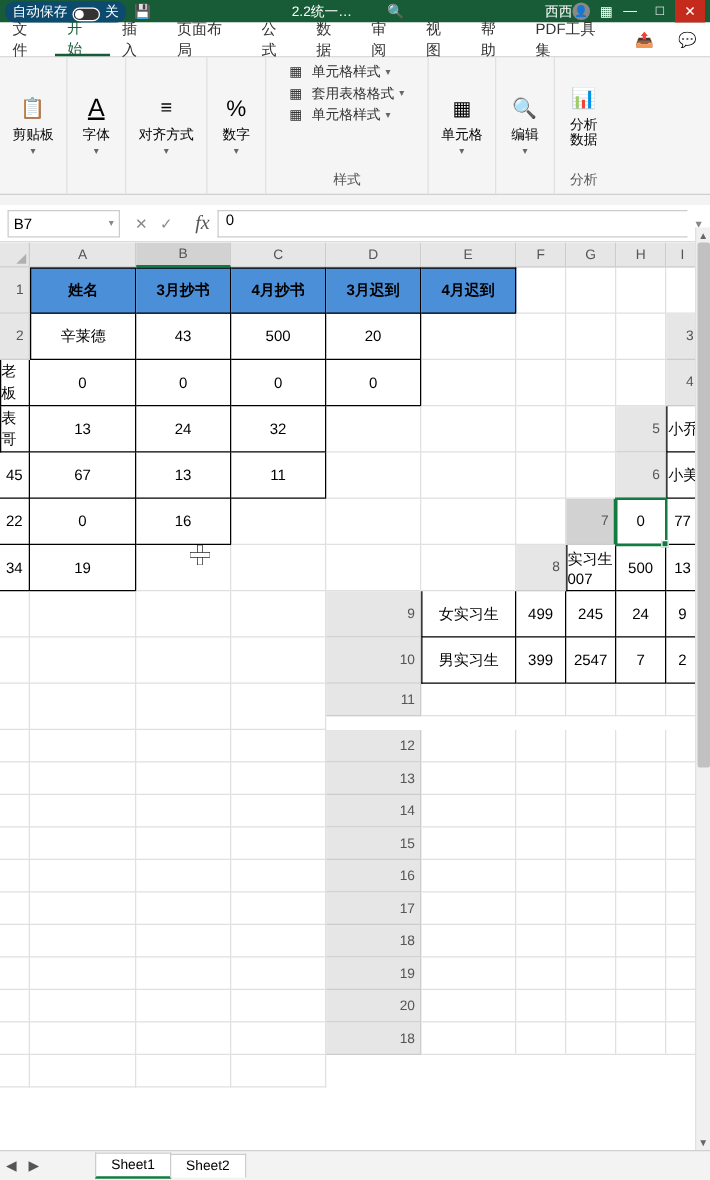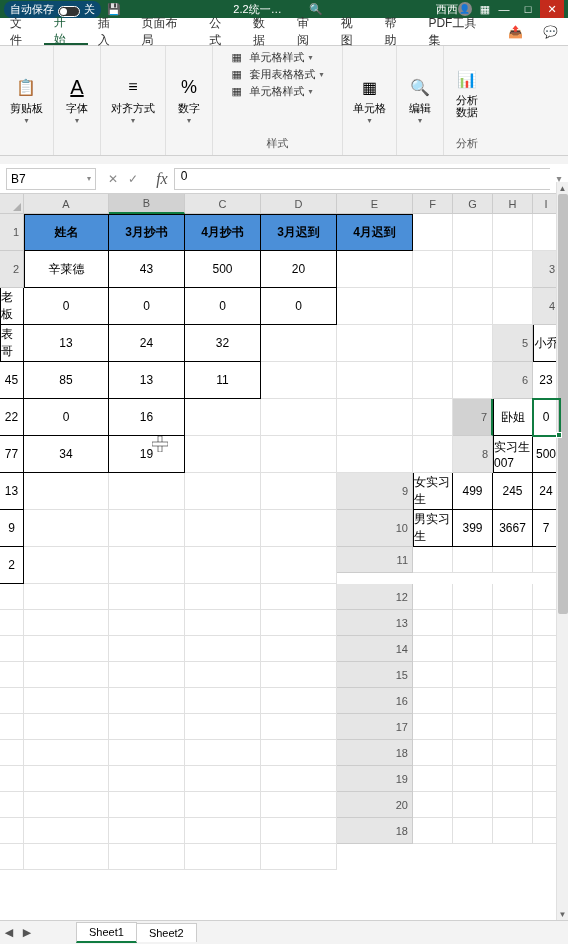--- a/index.html
+++ b/index.html
@@ -268,38 +268,37 @@
       <div class="cell data-border" style="height:37px">13</div>
       <div class="cell data-border" style="height:37px">24</div>
       <div class="cell data-border" style="height:37px">32</div>
       <div class="cell" style="height:37px"></div>
       <div class="cell" style="height:37px"></div>
       <div class="cell" style="height:37px"></div>
       <div class="cell" style="height:37px"></div>
       <div class="rowhdr" style="height:37px">5</div>
       <div class="cell data-border data-left" style="height:37px">小乔</div>
       <div class="cell data-border" style="height:37px">45</div>
-      <div class="cell data-border" style="height:37px">85</div>
+      <div class="cell data-border" style="height:37px">67</div>
       <div class="cell data-border" style="height:37px">13</div>
       <div class="cell data-border" style="height:37px">11</div>
       <div class="cell" style="height:37px"></div>
       <div class="cell" style="height:37px"></div>
       <div class="cell" style="height:37px"></div>
       <div class="cell" style="height:37px"></div>
       <div class="rowhdr" style="height:37px">6</div>
-      <div class="cell data-border" style="height:37px">23</div>
+      <div class="cell data-border data-left" style="height:37px">小美</div>
       <div class="cell data-border" style="height:37px">22</div>
       <div class="cell data-border" style="height:37px">0</div>
       <div class="cell data-border" style="height:37px">16</div>
       <div class="cell" style="height:37px"></div>
       <div class="cell" style="height:37px"></div>
       <div class="cell" style="height:37px"></div>
       <div class="cell" style="height:37px"></div>
       <div class="rowhdr sel" style="height:37px">7</div>
-      <div class="cell data-border data-left" style="height:37px">卧姐</div>
       <div class="cell data-border selcell" style="height:37px">0<div class="fill-handle"></div></div>
       <div class="cell data-border" style="height:37px">77</div>
       <div class="cell data-border" style="height:37px">34</div>
       <div class="cell data-border" style="height:37px">19</div>
       <div class="cell" style="height:37px"></div>
       <div class="cell" style="height:37px"></div>
       <div class="cell" style="height:37px"></div>
       <div class="cell" style="height:37px"></div>
       <div class="rowhdr" style="height:37px">8</div>
       <div class="cell data-border data-left" style="height:37px">实习生007</div>
@@ -315,21 +314,21 @@
       <div class="cell data-border" style="height:37px">245</div>
       <div class="cell data-border" style="height:37px">24</div>
       <div class="cell data-border" style="height:37px">9</div>
       <div class="cell" style="height:37px"></div>
       <div class="cell" style="height:37px"></div>
       <div class="cell" style="height:37px"></div>
       <div class="cell" style="height:37px"></div>
       <div class="rowhdr" style="height:37px">10</div>
       <div class="cell data-border data-left" style="height:37px">男实习生</div>
       <div class="cell data-border" style="height:37px">399</div>
-      <div class="cell data-border" style="height:37px">3667</div>
+      <div class="cell data-border" style="height:37px">2547</div>
       <div class="cell data-border" style="height:37px">7</div>
       <div class="cell data-border" style="height:37px">2</div>
       <div class="cell" style="height:37px"></div>
       <div class="cell" style="height:37px"></div>
       <div class="cell" style="height:37px"></div>
       <div class="cell" style="height:37px"></div>
       <div class="rowhdr" style="height:26px">11</div>
       <div class="cell" style="height:26px"></div>
       <div class="cell" style="height:26px"></div>
       <div class="cell" style="height:26px"></div>

